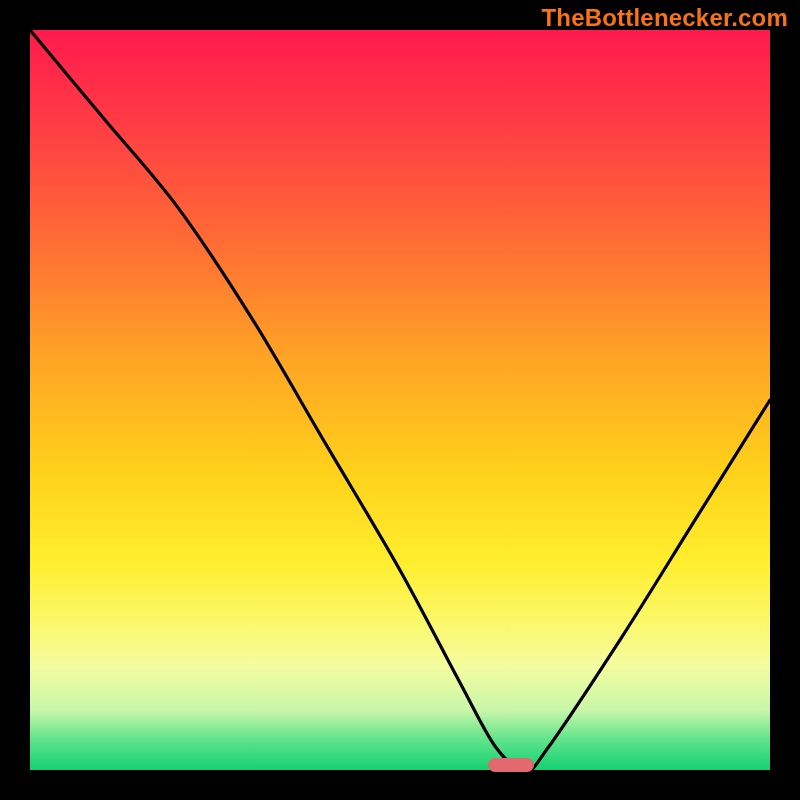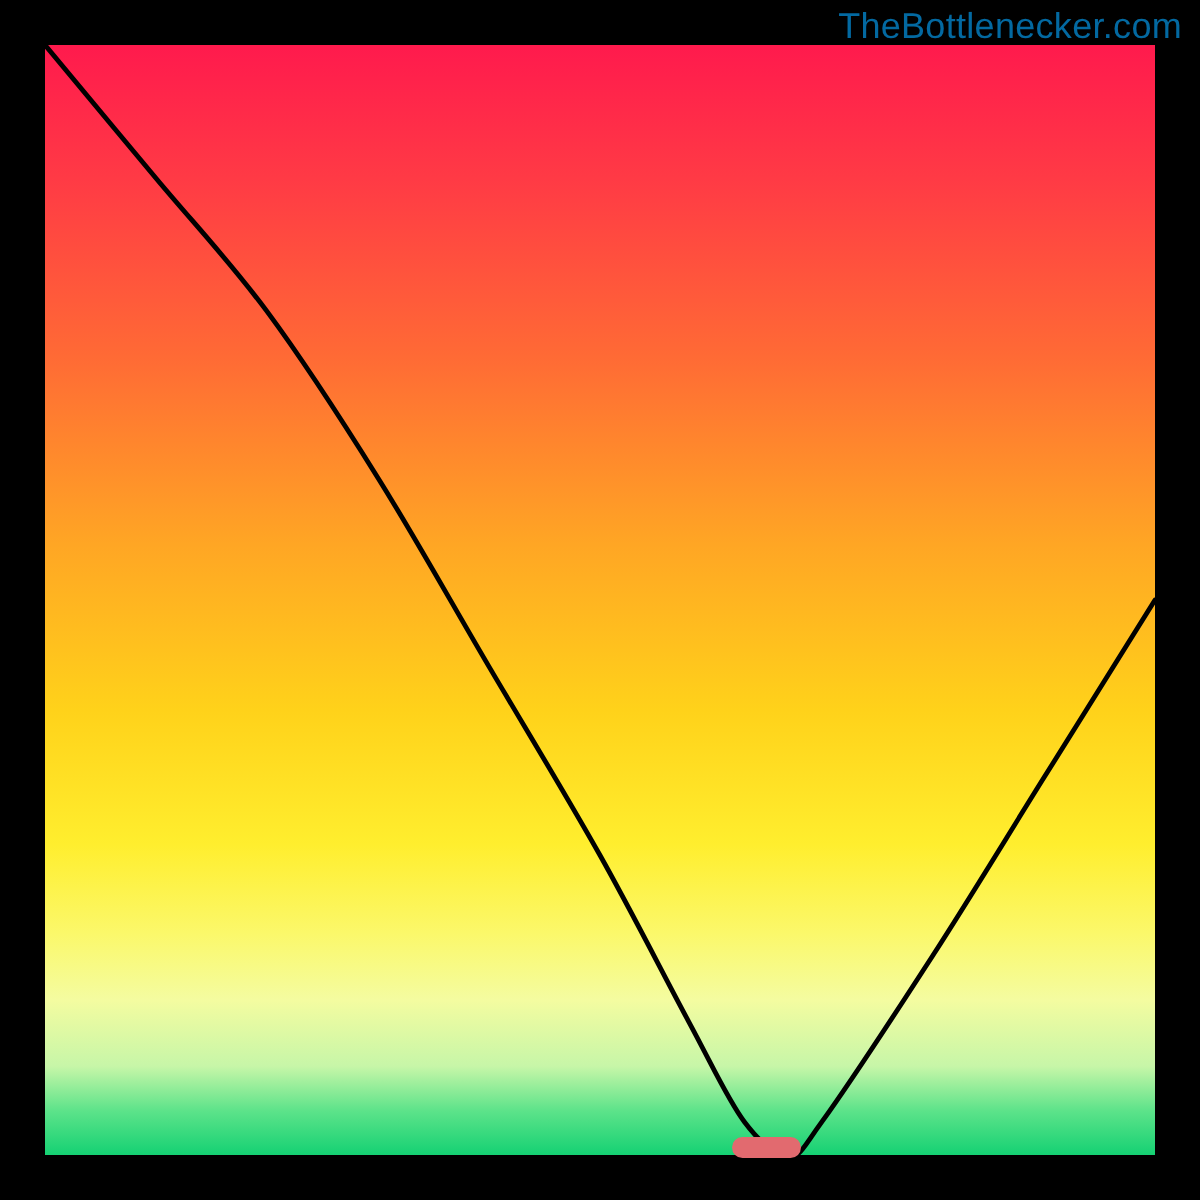--- a/index.html
+++ b/index.html
@@ -53,23 +53,23 @@
     width: 46px;
     height: 14px;
     border-radius: 7px;
     background: #e26a6f;
     transform: translate(-50%, -50%);
   }
   .watermark {
     position: absolute;
     top: 4px;
     right: 12px;
-    color: #0369a1;
+    color: #f97316;
     font-size: 24px;
-    font-weight: 400;
+    font-weight: 700;
     letter-spacing: 0.2px;
     user-select: none;
   }
 </style>
 </head>
 <body>
 
 <div class="frame">
 
   <div class="watermark">TheBottlenecker.com</div>

